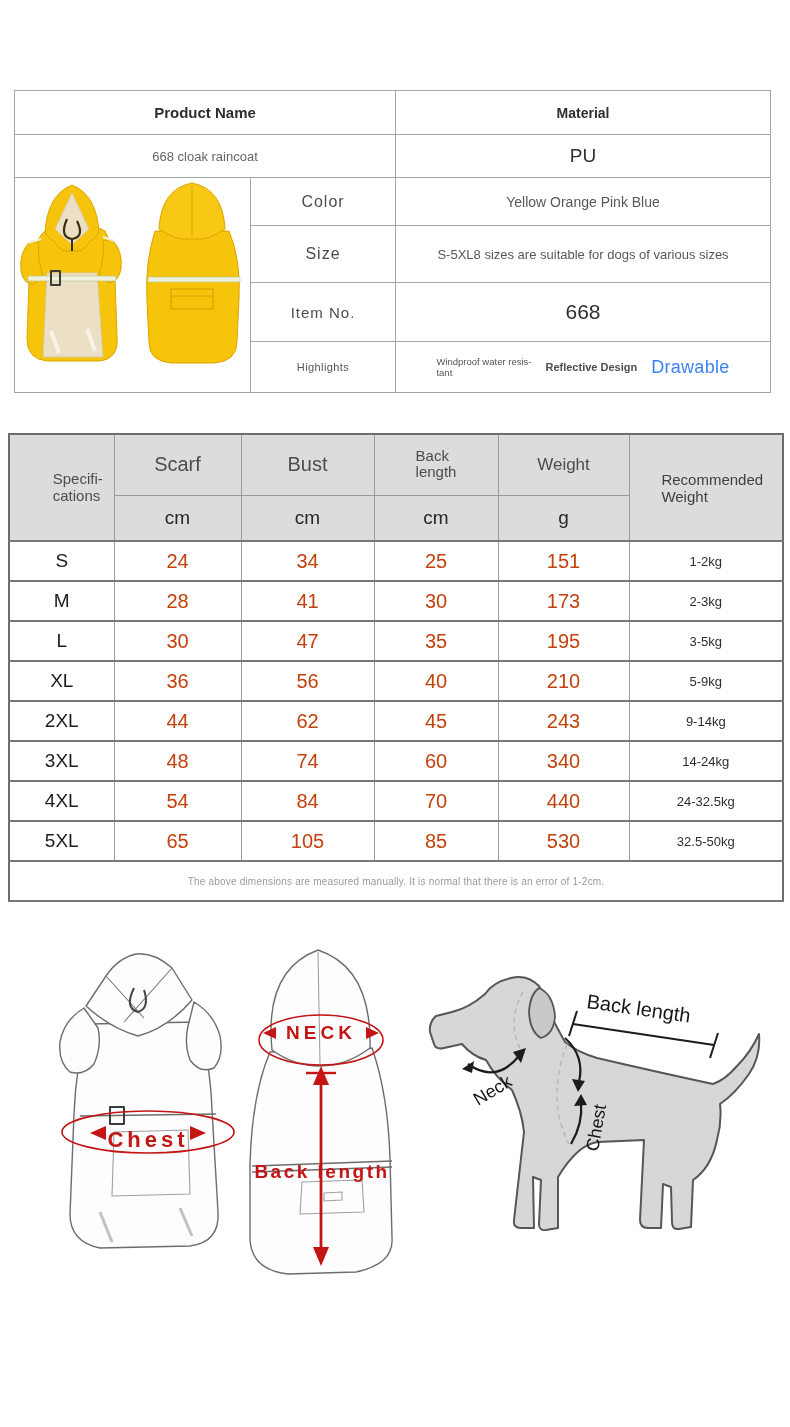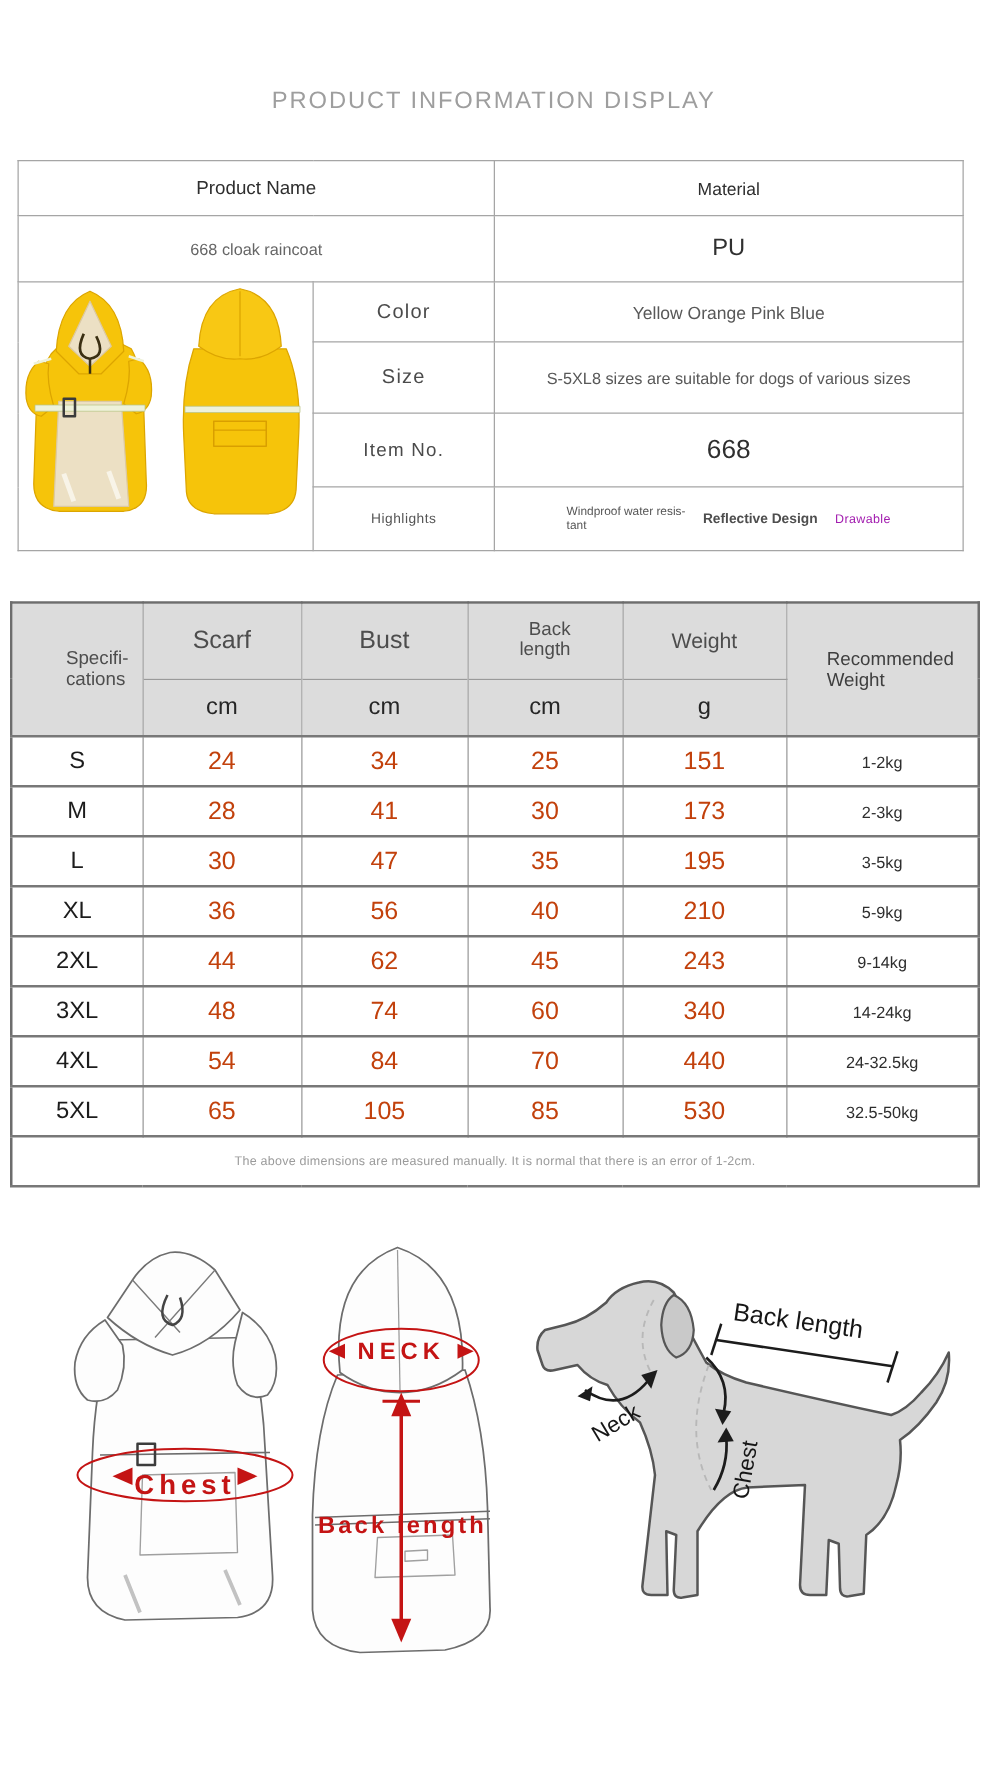--- a/index.html
+++ b/index.html
@@ -19,55 +19,55 @@
   }
   
   table.info-table {
     border-collapse:collapse; table-layout:fixed;
     margin:36px 0 0 14px; width:756px;
   }
   .info-table td {
     border:1px solid #a5a5a5; text-align:center; vertical-align:middle;
     overflow:hidden;
   }
-  .r1 { height:44px; } .r2 { height:53px; } .r3 { height:48px; }
+  .r1 { height:44px;font-weight:bold; } .r2 { height:43px; } .r3 { height:48px; }
   .r4 { height:57px;margin-left:16px; } .r5 { height:59px; } .r6 { height:51px; }
   .c-head   { font-size:15px; color:#2e2e2e; }
   .c-mathead{ font-size:14px; color:#2e2e2e; }
   .c-pname  { font-size:13px; color:#666; }
   .c-pu     { font-size:19px; color:#303030; }
   .c-label  { font-size:16px; color:#4b4b4b; letter-spacing:1px; }
   .c-label.small { font-size:11px; letter-spacing:0.4px; color:#555; }
   .c-color  { font-size:14px; color:#585858; }
   .c-size   { font-size:13px; color:#585858; }
   .c-item   { font-size:21px; color:#2f2f2f; }
   .c-highlights { }
   .hl-wrap { display:flex; align-items:center; justify-content:center; gap:14px; padding:0 8px; }
   .hl-a { font-size:9.5px; color:#555; white-space:pre-line; text-align:left; line-height:11px; }
   .hl-b { font-size:11px; color:#4e4e4e;font-weight:bold; }
-  .hl-c { font-size:10px; color:#a21caf; letter-spacing:0.3px; }
+  .hl-c { font-size:18px; color:#3b82f6; letter-spacing:0.3px; }
   .photo-cell { background:#fff; }
   
   table.size-table {
     border-collapse:collapse; table-layout:fixed;
     margin:40px 0 0 8px; width:774px;
     border:2px solid #6d6d6d;
   }
   .size-table tr { border-bottom:2px solid #787878; }
   .size-table tr.hr1 { border-bottom:1px solid #9a9a9a; }
   .size-table th, .size-table td {
     border-left:1px solid #9a9a9a; text-align:center; vertical-align:middle;
     font-weight:normal; overflow:hidden;
   }
   .size-table thead th { background:#dcdcdc; }
   .hr1 th { height:61px; } .hr2 th { height:46px;margin-top:44px; }
   .h-block { display:inline-block; text-align:left; white-space:pre-line; }
   .h-spec { font-size:15px; color:#4d4d4d; line-height:17px;margin-left:32px; }
   .h-col  { font-size:20px; color:#4d4d4d; }
-  .h-back { font-size:15px; line-height:16px; color:#4d4d4d;text-align:right; }
+  .h-back { font-size:15px; line-height:16px; color:#4d4d4d; }
   .h-weight { font-size:17px; color:#4d4d4d; }
   .h-unit { font-weight:bold; font-size:19px; color:#262626; }
   .h-rec  { text-align:left; padding-left:13px; font-size:15px; color:#3f3f3f; line-height:17px; }
   .size-table tbody td { height:40px; background:#fff; }
   .d-size { font-weight:bold; font-size:19px; color:#1c1c1c; }
   .d-num  { font-size:20px; color:#c2410c; }
   .d-rec  { font-size:13px; color:#2d2d2d; }
   td.note-cell {
     height:54px; background:#fff; font-size:10px; color:#9b9b9b; letter-spacing:0.2px;
   }
@@ -75,21 +75,20 @@
   .diagrams { position:relative; height:380px; margin-top:28px; }
   .sketchA { position:absolute; left:48px;  top:12px; }
   .sketchB { position:absolute; left:246px; top:10px; }
   .sketchC { position:absolute; left:426px; top:40px; }
   svg text { font-family:"Liberation Sans", sans-serif; }
 </style>
 </head>
 <body>
 
 <div class="header">
-  <div class="subtitle">PRODUCT INFORMATION DISPLAY</div>
 </div>
 
 <table class="info-table">
   <colgroup>
       <col style="width:236px">
       <col style="width:145px">
       <col style="width:375px">
     </colgroup>
   <tbody>
       <tr class="r1">

